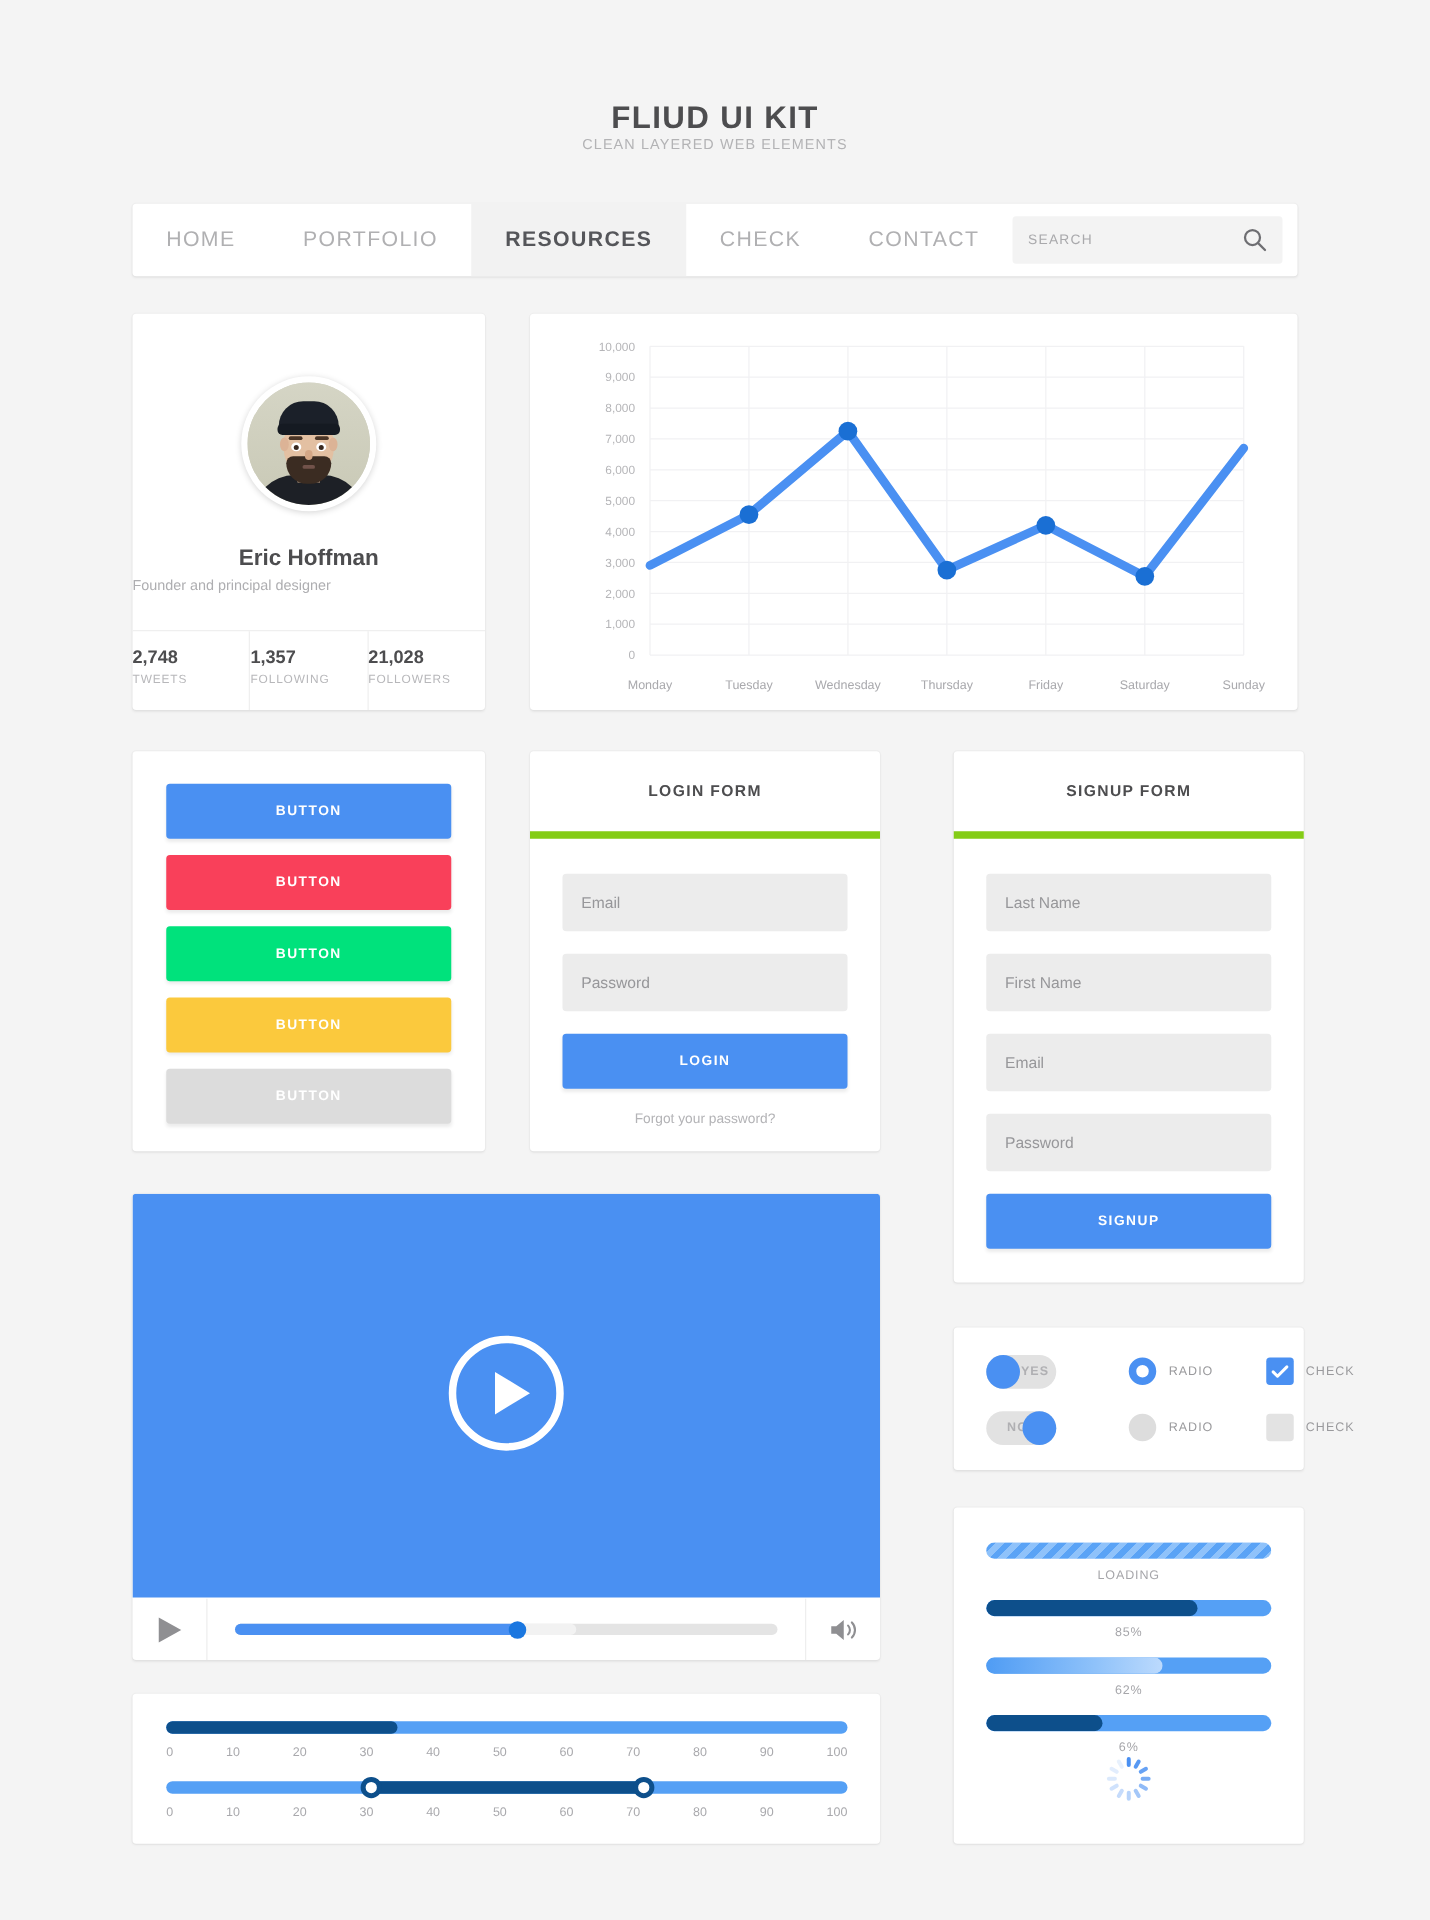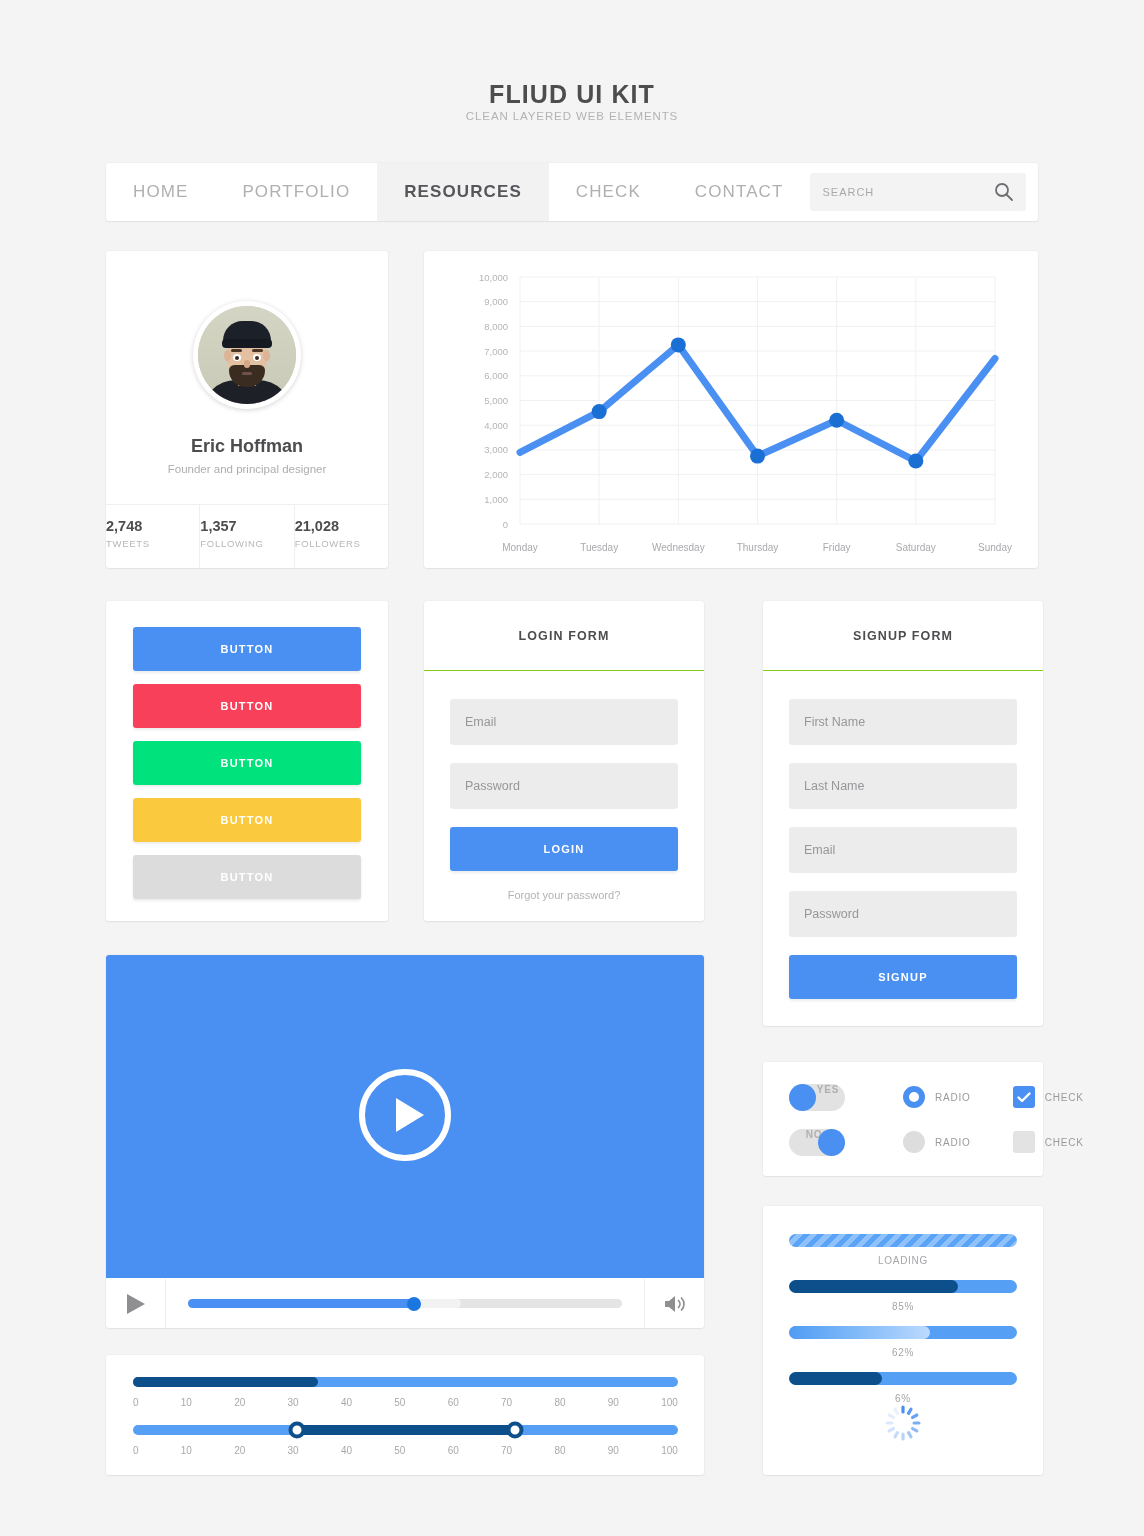--- a/index.html
+++ b/index.html
@@ -92,21 +92,21 @@
   .av-pupil-r { position:absolute; right:37px; top:50px; width:4px; height:4px; background:#3a2a20; border-radius:50%; }
   .av-nose { position:absolute; left:46px; top:54px; width:6px; height:8px; background:#d4a786; border-radius:3px; }
   .av-beard { position:absolute; left:31px; top:59px; width:36px; height:22px; background:#3b2c22; border-radius:6px 6px 18px 18px; }
   .av-mouth { position:absolute; left:44px; top:66px; width:10px; height:3px; background:#71524a; border-radius:2px; }
 
   #profile-name {
     position: absolute; top: 185px; width: 100%; text-align: center;
     font-size: 18px; font-weight: bold; color: #4d4d4f;
   }
   #profile-role {
-    position: absolute; top: 212px; width: 100%; text-align: center;
+    position: absolute; top: 212px; width: 100%; 
     font-size: 11.5px; color: #aeaeb1;
   }
   #profile-stats {
     position: absolute; bottom: 0; left: 0; right: 0; height: 64px;
     display: flex; border-top: 1px solid #efefef;
   }
   .stat {
     flex: 1; text-align: left; padding-top: 13px;
     border-right: 1px solid #efefef;
   }
@@ -128,21 +128,21 @@
     color: #fff; font-family: "Liberation Sans", sans-serif;
     font-size: 11px; font-weight: bold; letter-spacing: 1.2px;
     box-shadow: 0 2px 3px rgba(0,0,0,0.08);
   }
 
   
   #login-card { left: 424px; top: 601px; width: 280px; height: 320px; }
   #signup-card { left: 763px; top: 601px; width: 280px; height: 425px; }
   .form-header {
     height: 70px; display: flex; align-items: center; justify-content: center;
-    border-bottom: 1px solid #84cc16;
+    border-bottom: 6px solid #84cc16;
     font-size: 12.5px; font-weight: bold; letter-spacing: 1.1px; color: #4d4d4f;
   }
   .field {
     display: block; width: 228px; height: 46px; margin: 0 auto 18px;
     background: #ececec; border: none; border-radius: 3px;
     padding: 0 15px; outline: none;
     font-family: "Liberation Sans", sans-serif; font-size: 12.5px; color: #8d8d90;
   }
   .field::placeholder { color: #97979a; }
   .submit-btn {
@@ -190,21 +190,21 @@
   }
   .slider-ticks { display: flex; justify-content: space-between; margin-top: 10px; }
   .slider-ticks span { font-size: 10px; color: #a9a9ad; }
 
   
   #controls-card { left: 763px; top: 1062px; width: 280px; height: 114px; }
   .ctrl-row { position: absolute; left: 0; width: 100%; height: 24px; display: flex; align-items: center; }
   .ctrl-group { display: flex; align-items: center; }
   .toggle {
     width: 56px; height: 27px; border-radius: 14px; background: #e2e2e2;
-    position: relative; cursor: pointer; display: flex; 
+    position: relative; cursor: pointer; display: flex; align-items: center;
   }
   .toggle .knob { position: absolute; width: 27px; height: 27px; border-radius: 50%; background: #4a90f2; }
   .toggle .tog-text { width: 100%; text-align: center; font-size: 10px; font-weight: bold;
     letter-spacing: 0.8px; color: #b0b0b3; }
   .toggle.on .knob { left: 0; }
   .toggle.on .tog-text { padding-left: 22px; }
   .toggle.off .knob { right: 0; }
   .toggle.off .tog-text { padding-right: 6px; }
   .radio-on { width: 22px; height: 22px; border-radius: 50%; border: 6px solid #4a90f2;
     background: #fff; box-sizing: border-box; cursor: pointer; }
@@ -362,22 +362,22 @@
     <input class="field" type="text" placeholder="Email" style="">
     <input class="field" type="password" placeholder="Password" style="">
     <button class="submit-btn">LOGIN</button>
     <a id="forgot-link">Forgot your password?</a>
   </div>
 </div>
 
 <div class="card" id="signup-card">
   <div class="form-header">SIGNUP FORM</div>
   <div style="padding-top:28px">
+    <input class="field" type="text" placeholder="Last Name" style="">
     <input class="field" type="text" placeholder="First Name" style="">
-    <input class="field" type="text" placeholder="Last Name" style="">
     <input class="field" type="text" placeholder="Email" style="">
     <input class="field" type="password" placeholder="Password" style="">
     <button class="submit-btn">SIGNUP</button>
   </div>
 </div>
 
 <div class="card" id="video-card">
   <div id="video-screen">
     <div id="play-overlay">
       <svg width="100" height="100" viewBox="0 0 100 100">

